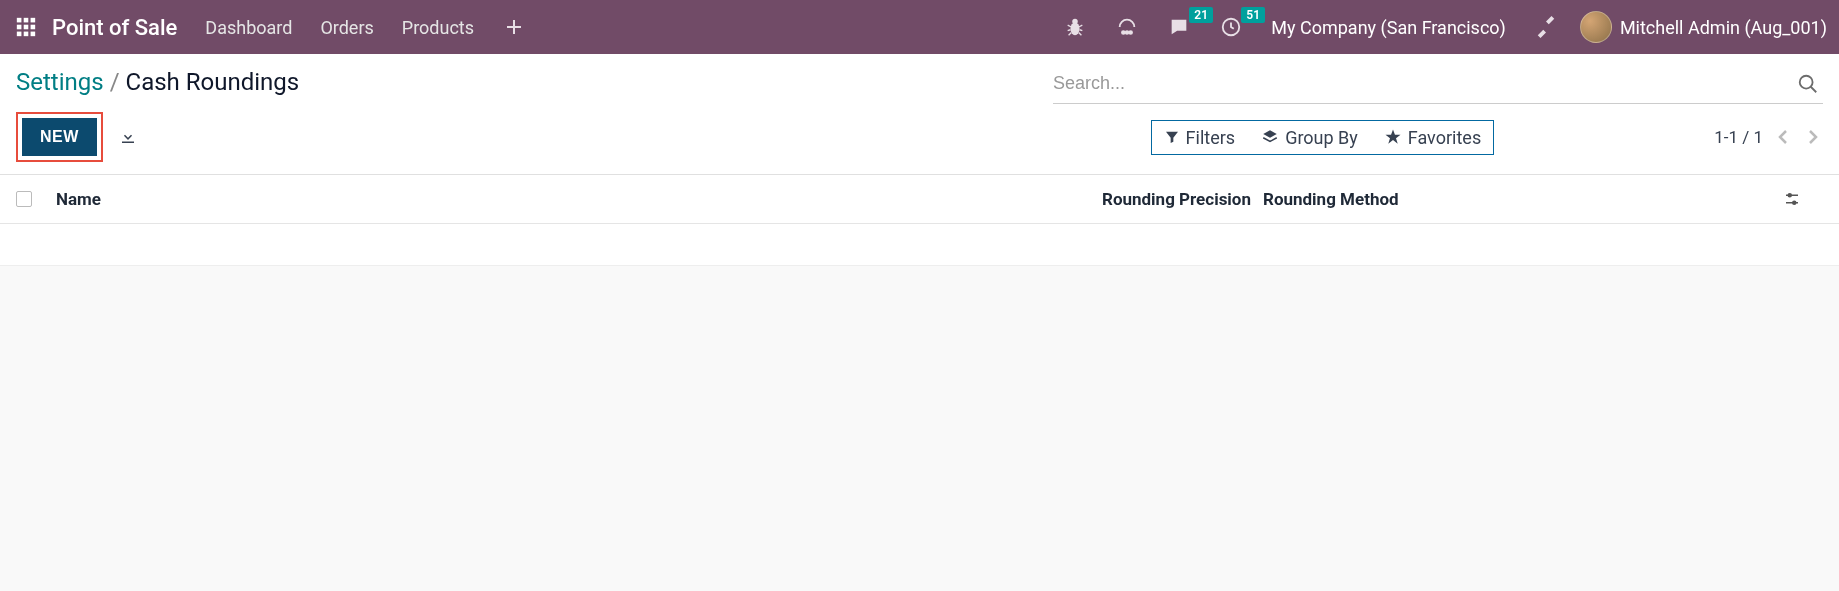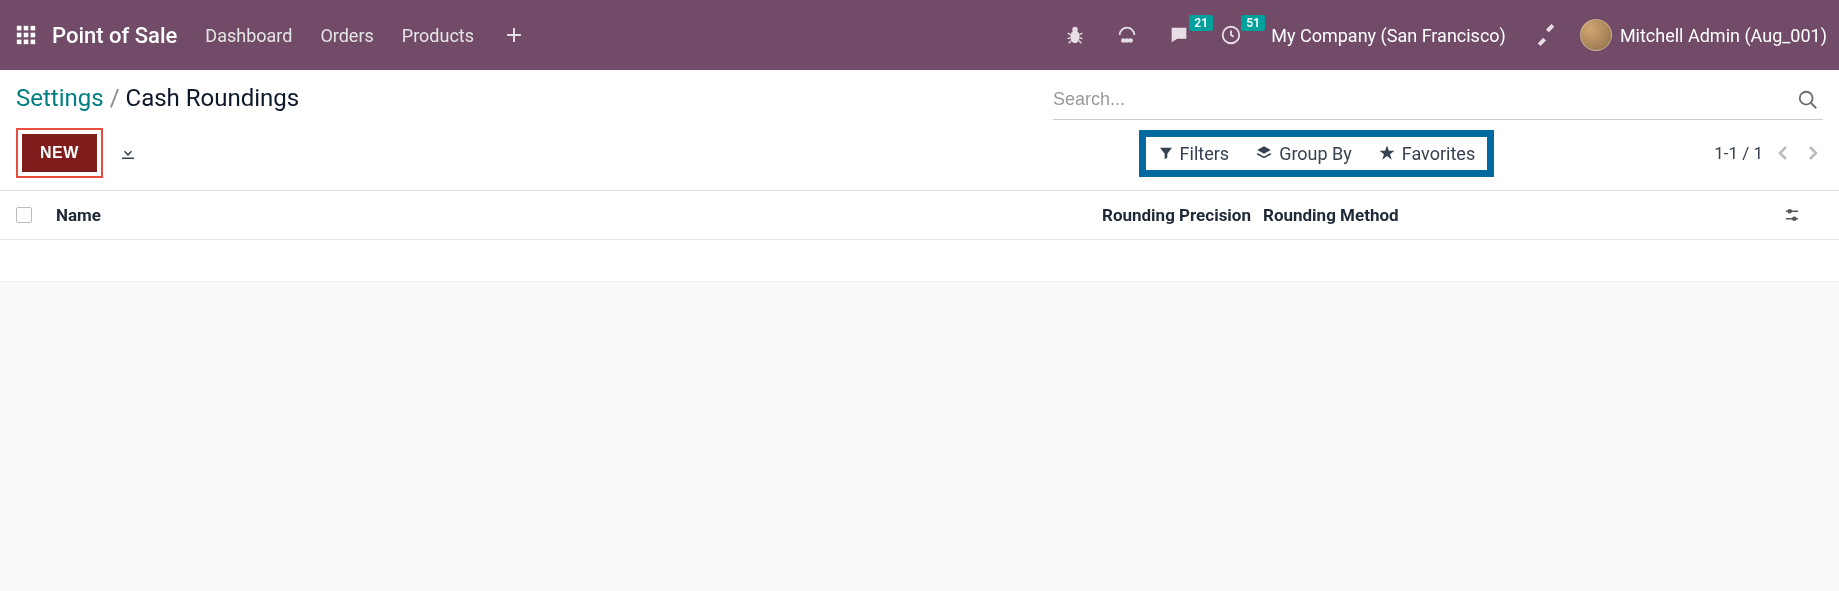--- a/index.html
+++ b/index.html
@@ -1,17 +1,17 @@
 <!DOCTYPE html>
 <html><head>
 <meta charset="utf-8">
 <style>
 * { box-sizing: border-box; margin: 0; padding: 0; }
 body { font-family: -apple-system, BlinkMacSystemFont, "Segoe UI", Roboto, sans-serif; background: #f9f9f9; width: 1839px; }
-.topnav { background: #714B67; height: 70px; display: flex; align-items: center; padding: 0 12px; color: #fff; }
+.topnav { background: #714B67; height: 54px; display: flex; align-items: center; padding: 0 12px; color: #fff; }
 .apps-icon { width: 28px; height: 28px; display: flex; align-items: center; justify-content: center; margin-right: 12px; cursor: pointer; }
 .app-title { font-size: 22px; font-weight: 500; margin-right: 28px; color: #fff; }
 .nav-link { font-size: 18px; margin-right: 28px; color: #e5e5e5; cursor: pointer; }
 .nav-plus { font-size: 20px; font-weight: bold; margin-left: 4px; cursor: pointer; color: #e8dfe6; }
 .nav-spacer { flex: 1; }
 .nav-icon { position: relative; margin: 0 12px; cursor: pointer; display: flex; align-items: center; justify-content: center; width: 28px; height: 28px; color: #e8dfe6; }
 .badge { position: absolute; top: -6px; left: 24px; background: #00A09D; color: #fff; font-size: 12px; padding: 1px 5px; border-radius: 2px; font-weight: 600; }
 .company { font-size: 18px; margin: 0 14px; color: #fff; }
 .user { display: flex; align-items: center; margin-left: 8px; }
 .avatar { width: 32px; height: 32px; border-radius: 50%; background: radial-gradient(circle at 30% 30%, #d4a574, #8b6f47); margin-right: 8px; border: 1px solid rgba(255,255,255,0.3); }
@@ -23,24 +23,24 @@
 .breadcrumb a { color: #017E84; text-decoration: none; }
 .breadcrumb-sep { color: #888; }
 .breadcrumb-cur { color: #0f172a; }
 .search-wrap { flex: 1; max-width: 770px; margin-left: 20px; display: flex; align-items: center; border-bottom: 1px solid #ccc; padding-bottom: 4px; }
 .search-input { flex: 1; border: none; outline: none; font-size: 18px; color: #555; background: transparent; }
 .search-input::placeholder { color: #999; }
 .search-btn { background: none; border: none; cursor: pointer; color: #6c6c6c; padding: 4px; }
 
 .ctrl-row { display: flex; align-items: center; margin-top: 4px; }
 .new-wrap { border: 2px solid #e74c3c; padding: 4px 4px 4px 4px; display: inline-flex; align-items: center; margin-right: 10px; }
-.new-btn { background: #7f1d1d; color: #fff; border: none; padding: 10px 18px; font-size: 16px; font-weight: 600; cursor: pointer; letter-spacing: 0.5px; }
+.new-btn { background: #0c4a6e; color: #fff; border: none; padding: 10px 18px; font-size: 16px; font-weight: 600; cursor: pointer; letter-spacing: 0.5px; }
 .download-btn { background: none; border: none; cursor: pointer; color: #374151; margin-left: 6px; }
 .ctrl-spacer { flex: 1; }
-.filter-wrap { border: 7px solid #0369a1; padding: 6px 12px; display: inline-flex; align-items: center; gap: 26px; }
+.filter-wrap { border: 1px solid #0369a1; padding: 6px 12px; display: inline-flex; align-items: center; gap: 26px; }
 .filter-item { display: inline-flex; align-items: center; gap: 6px; font-size: 18px; color: #374151; cursor: pointer; }
 .pager { display: flex; align-items: center; gap: 10px; margin-left: auto; padding-left: 220px; }
 .pager-text { font-size: 17px; color: #374151; }
 .pager-arrow { color: #aaa; font-size: 18px; cursor: pointer; padding: 4px; }
 
 .table-wrap { background: #fff; }
 .thead { display: flex; align-items: center; padding: 14px 16px; border-bottom: 1px solid #e5e5e5; font-size: 17px; font-weight: 700; color: #1f2937; }
 .cb-cell { width: 40px; display: flex; align-items: center; }
 .cb { width: 16px; height: 16px; border: 1.5px solid #bbb; border-radius: 2px; cursor: pointer; }
 .name-cell { flex: 1; }

